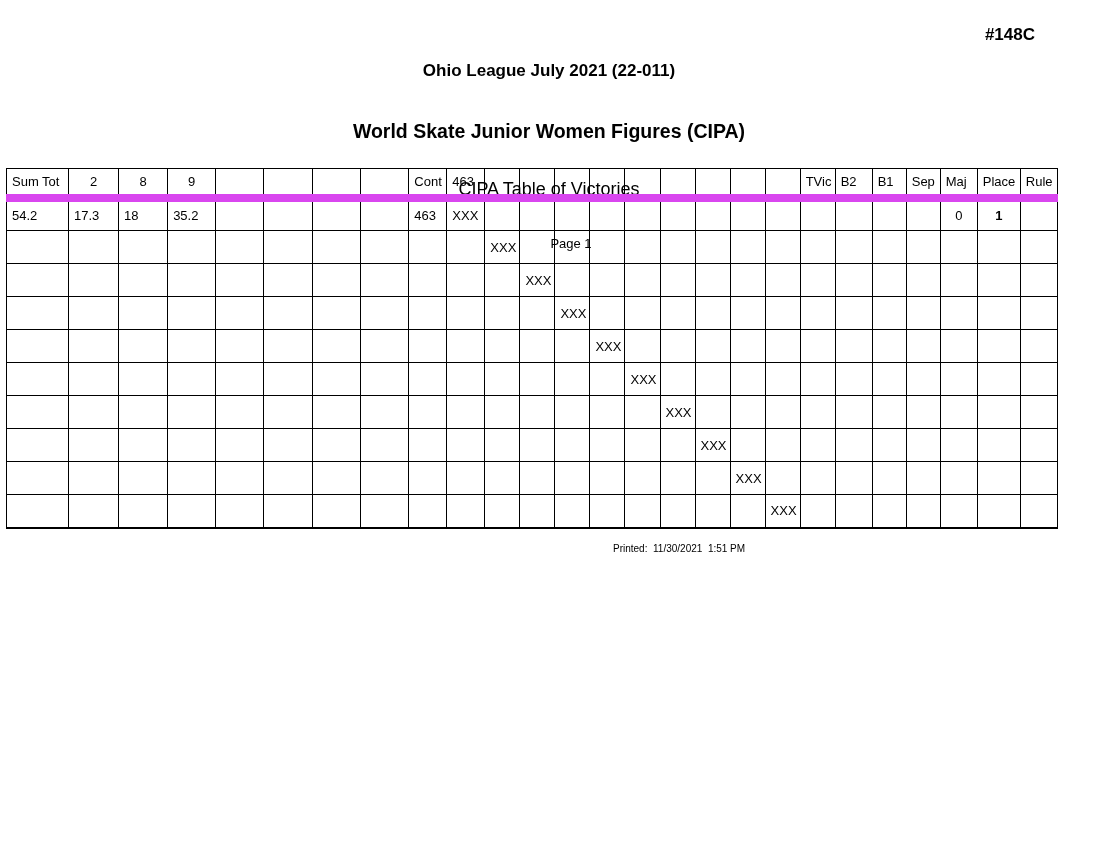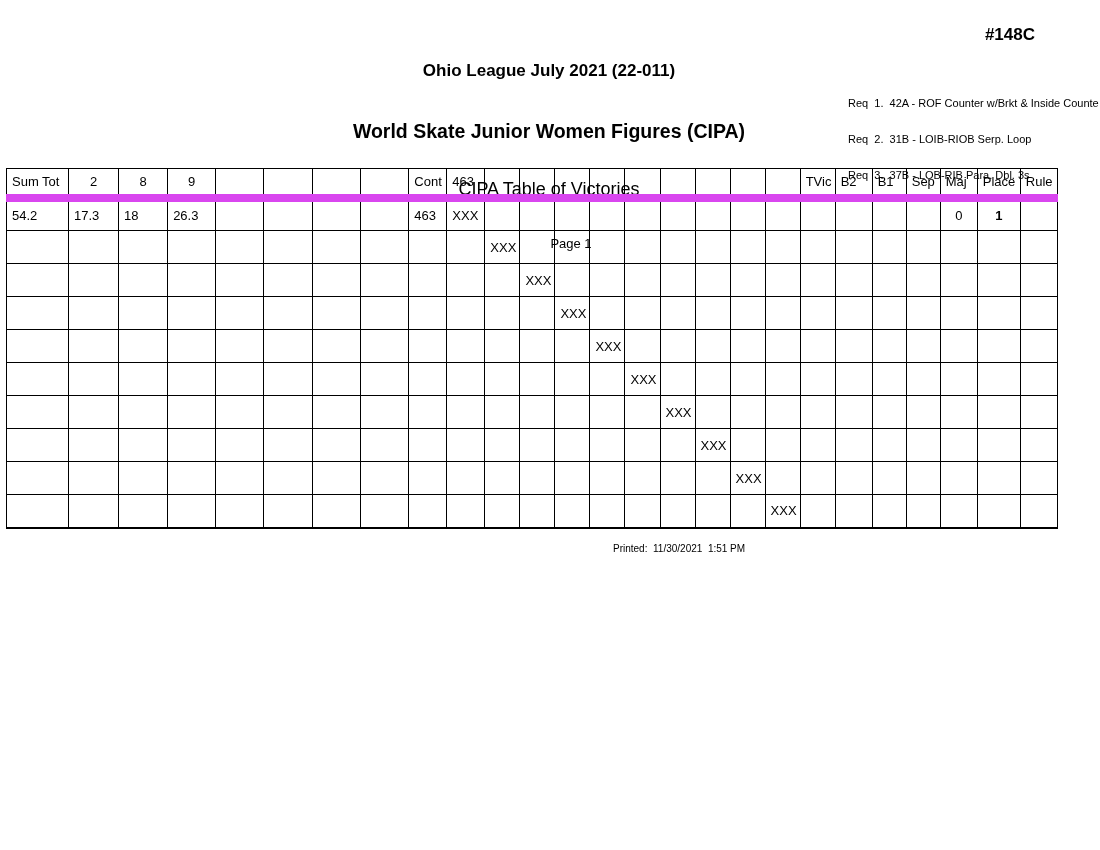--- a/index.html
+++ b/index.html
@@ -83,25 +83,20 @@
 
   <div class="title-block">
     <div class="t1">Ohio League July 2021 (22-011)</div>
     <div class="t3">World Skate Junior Women Figures (CIPA)</div>
     <div class="t4">CIPA Table of Victories</div>
     <div class="t5">Page 1</div>
   </div>
 
   <div class="event-no">#148C</div>
 
-  <div class="req-block">
-    <div>Req  1.  42A - ROF Counter w/Brkt &amp; Inside Counte</div>
-    <div>Req  2.  31B - LOIB-RIOB Serp. Loop</div>
-    <div>Req  3.  37B - LOB-RIB Para. Dbl. 3s</div>
-  </div>
 
   <table class="victories">
     <colgroup>
         <col style="width: 62px;">
         <col style="width: 50px;">
         <col style="width: 49px;">
         <col style="width: 48px;">
         <col style="width: 48px;">
         <col style="width: 49px;">
         <col style="width: 48px;">
@@ -153,21 +148,21 @@
           <td>Maj</td>
           <td>Place</td>
           <td>Rule</td>
         </tr>
       </thead>
     <tbody>
         <tr>
           <td>54.2</td>
           <td>17.3</td>
           <td>18</td>
-          <td>26.3</td>
+          <td>35.2</td>
           <td></td>
           <td></td>
           <td></td>
           <td></td>
           <td>463</td>
           <td>XXX</td>
           <td></td>
           <td></td>
           <td></td>
           <td></td>

